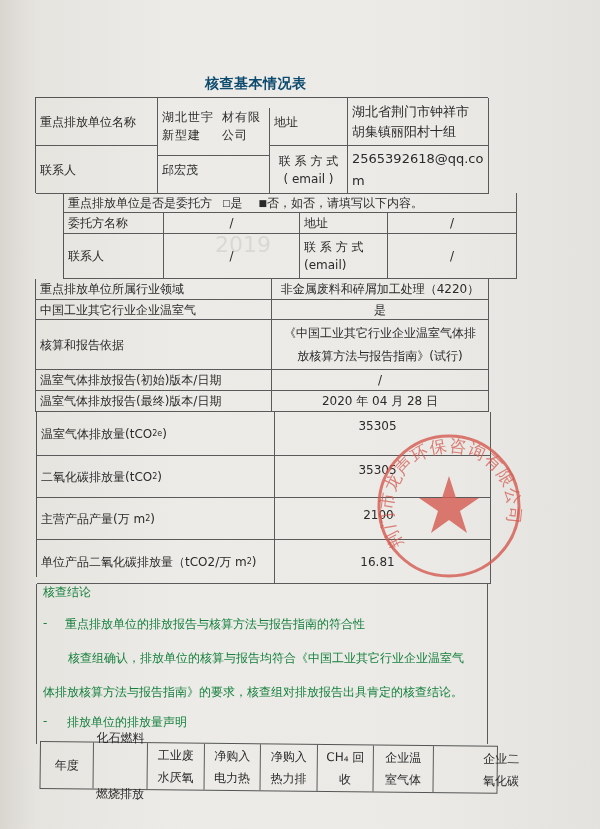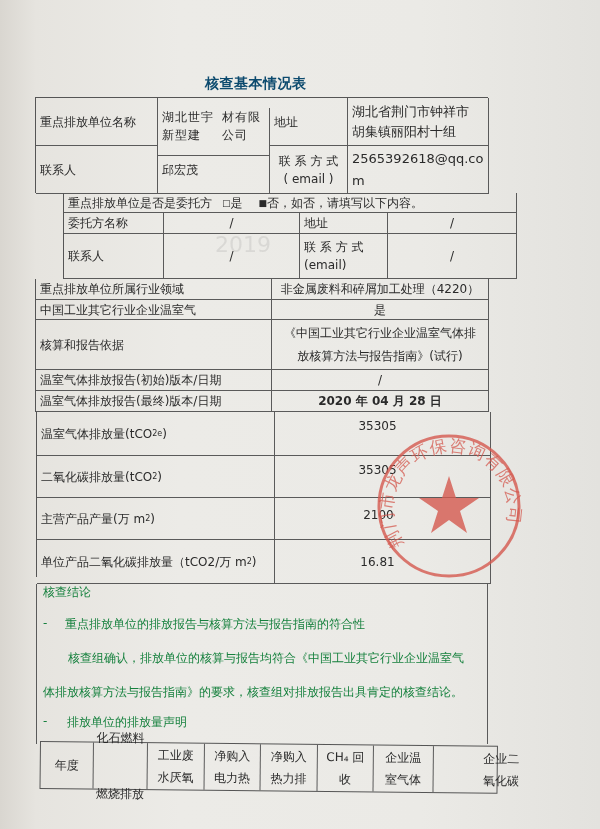--- a/index.html
+++ b/index.html
@@ -92,21 +92,21 @@
     <div class="cell" style="left:0;top:21px;width:236px;height:20px;">中国工业其它行业企业温室气</div>
     <div class="cell c" style="left:236px;top:21px;width:217px;height:20px;">是</div>
     <div class="cell" style="left:0;top:41px;width:236px;height:50px;">核算和报告依据</div>
     <div class="cell c" style="left:236px;top:41px;width:217px;height:50px;flex-direction:column;line-height:23px;">
       <span>《中国工业其它行业企业温室气体排</span>
       <span>放核算方法与报告指南》(试行)</span>
     </div>
     <div class="cell" style="left:0;top:91px;width:236px;height:21px;">温室气体排放报告(初始)版本/日期</div>
     <div class="cell c" style="left:236px;top:91px;width:217px;height:21px;">/</div>
     <div class="cell" style="left:0;top:112px;width:236px;height:21px;">温室气体排放报告(最终)版本/日期</div>
-    <div class="cell c" style="left:236px;top:112px;width:217px;height:21px;font-weight:bold;">2020 年 04 月 28 日</div>
+    <div class="cell c" style="left:236px;top:112px;width:217px;height:21px;">2020 年 04 月 28 日</div>
   </div>
 
   <div class="grid" style="left:36px;top:412px;width:454px;height:165px;border-top:none;border-right:none;border-bottom:none;padding-left:40px;">
     <div class="cell" style="left:0;top:0;width:238px;height:44px;">
       <span>温室气体排放量(tCO</span>
         <span class="sub">2e</span>
         <span>)</span>
     </div>
     <div class="cell c" style="left:238px;top:0;width:216px;height:44px;align-items:flex-start;padding-top:5px;">
       <span style="margin-left:-10px;">35305</span>

